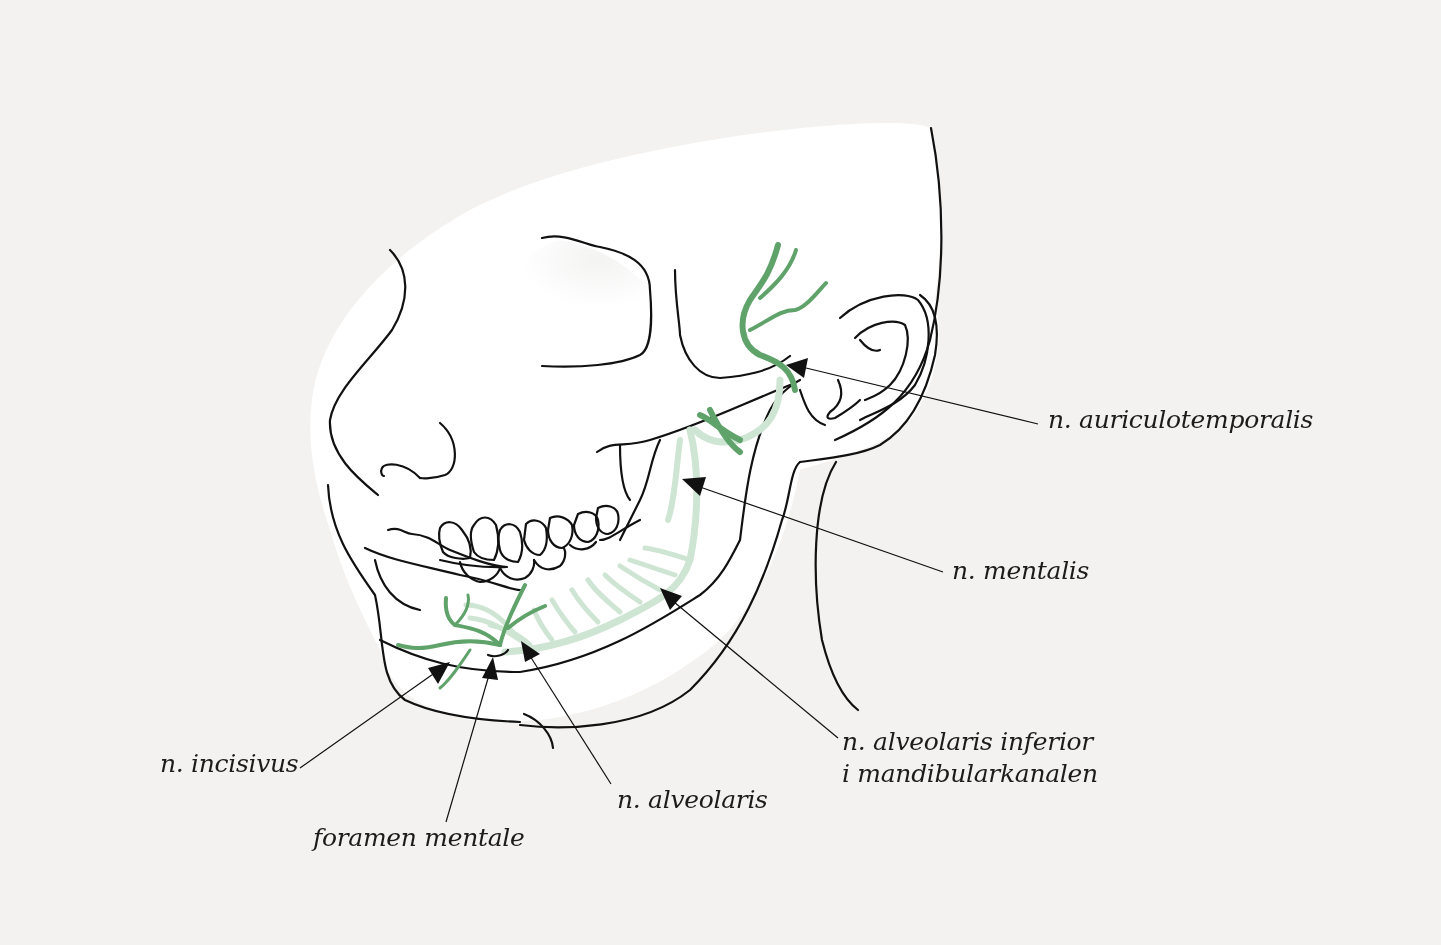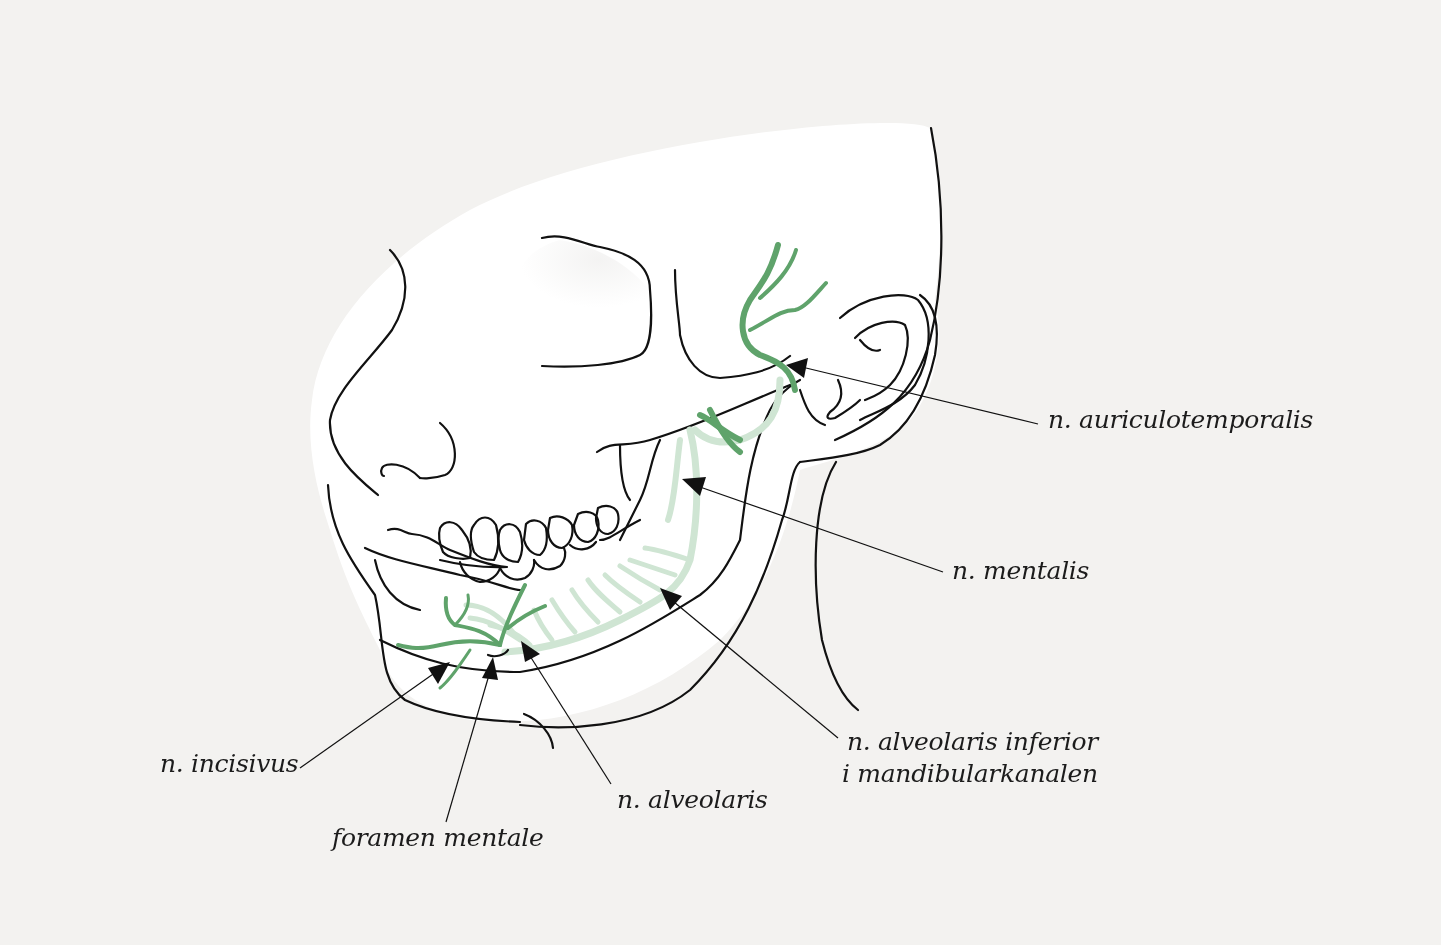--- a/index.html
+++ b/index.html
@@ -14,21 +14,21 @@
     .label {
       position: absolute;
       font-family: "DejaVu Serif", "Liberation Serif", serif;
       font-style: italic;
       font-size: 25px;
       color: #1c1c1c;
       white-space: nowrap;
       line-height: 32px;
       letter-spacing: -0.3px;
     }
-    .label.multiline { white-space: pre; text-align: right; line-height: 32px; }
+    .label.multiline { white-space: pre; text-align: left; line-height: 32px; }
     .outline { fill: none; stroke: #111; stroke-width: 2.2; stroke-linecap: round; stroke-linejoin: round; }
     .leader { fill: none; stroke: #111; stroke-width: 1.2; }
     .arrowhead { fill: #111; }
     .nerve-dark { fill: none; stroke-linecap: round; stroke-linejoin: round; }
     .nerve-light { fill: none; stroke-linecap: round; stroke-linejoin: round; }
   </style>
 </head>
 <body>
 
 <div id="stage">
@@ -161,15 +161,15 @@
       <line class="leader" x1="611" y1="784" x2="530" y2="656"></line>
       <polygon class="arrowhead" points="521,641 540,654 525,662"></polygon>
     </g>
   </svg>
 
   <div class="label" style="left:1048px; top:404px;">n. auriculotemporalis</div>
   <div class="label" style="left:952px; top:555px;">n. mentalis</div>
   <div class="label multiline" style="left:842px; top:726px;">n. alveolaris inferior
 i mandibularkanalen</div>
   <div class="label" style="left:160px; top:748px;">n. incisivus</div>
-  <div class="label" style="left:332px; top:822px;">foramen mentale</div>
+  <div class="label" style="left:313px; top:822px;">foramen mentale</div>
   <div class="label" style="left:617px; top:784px;">n. alveolaris</div>
 </div>
 
 </body></html>

